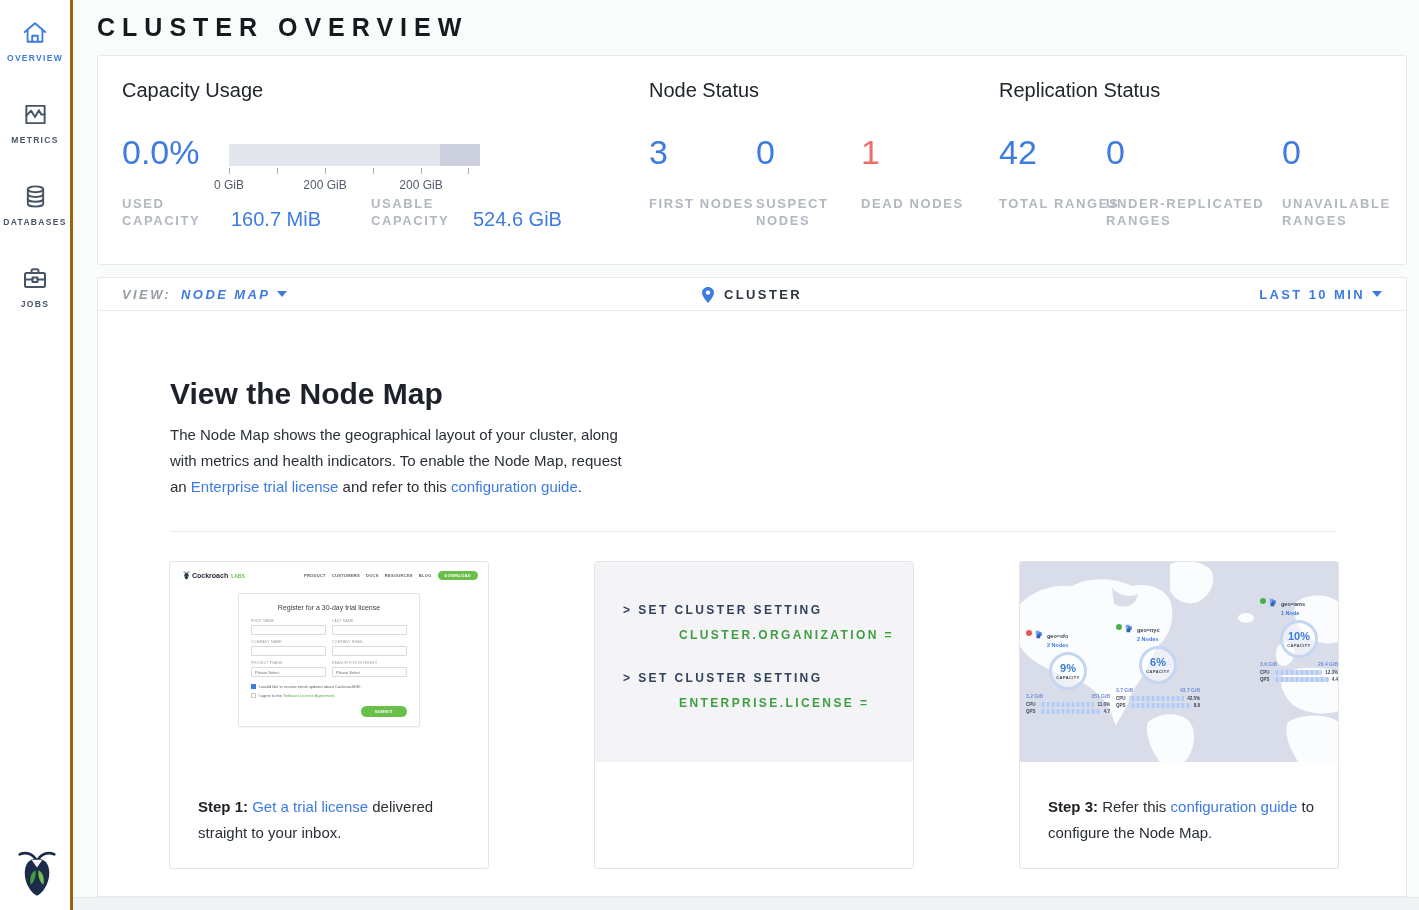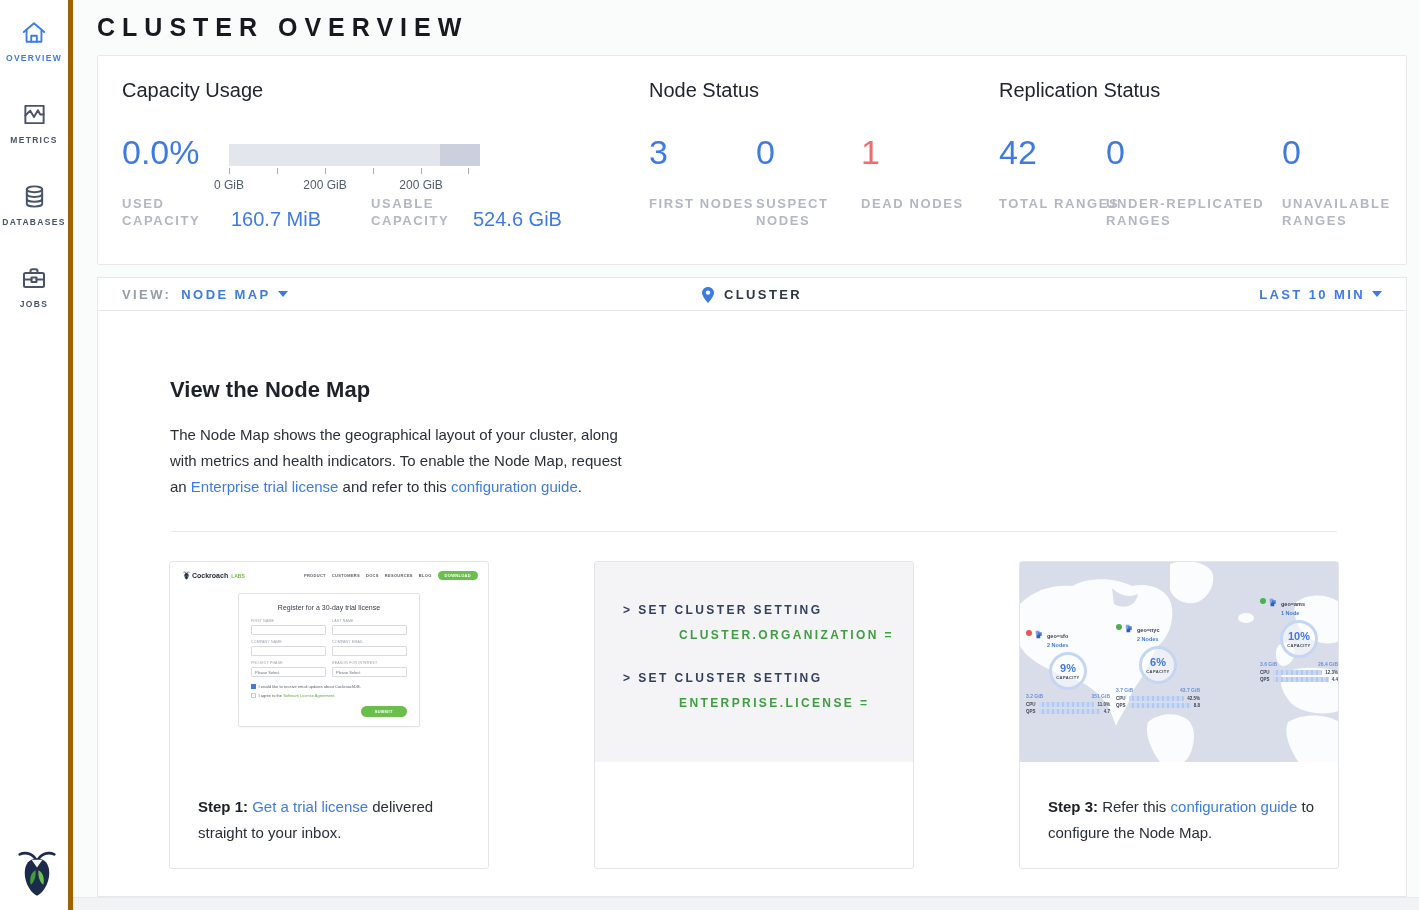--- a/index.html
+++ b/index.html
@@ -1,20 +1,20 @@
 <!DOCTYPE html>
 <html><head>
 <meta charset="utf-8">
 <style>
   * { margin:0; padding:0; box-sizing:border-box; }
   html,body { width:1419px; height:910px; overflow:hidden; }
   body { font-family:"Liberation Sans", sans-serif; background:#fafbfb; color:#22272f; position:relative; }
 
   
-  .sidebar { position:absolute; left:0; top:0; width:73px; height:910px; background:#fff; border-right:5px solid #a16207; z-index:5; }
+  .sidebar { position:absolute; left:0; top:0; width:73px; height:910px; background:#fff; border-right:3px solid #a16207; z-index:5; }
   .side-item { display:flex; flex-direction:column; align-items:center; margin-top:17px; height:64px; cursor:pointer; color:#475468; }
   .side-item + .side-item { margin-top:18px; }
   .side-item .icn { height:30px; display:flex; align-items:center; }
   .side-item .lbl { font-size:8.5px; font-weight:700; letter-spacing:1.3px; margin-top:6px; }
   .side-item.active { color:#3d7be3; }
   .side-logo { position:absolute; bottom:12px; left:0; width:73px; display:flex; justify-content:center; }
 
   
   .page-title { position:absolute; left:97px; top:13px; font-size:25px; font-weight:600; letter-spacing:7px; color:#16191e; }
 
@@ -28,29 +28,29 @@
   .stat-val { position:absolute; font-size:20px; font-weight:500; color:#3d7be3; }
 
   .cap-bar { position:absolute; left:131px; top:88px; width:251px; height:22px; background:#e4e6ee; }
   .cap-bar .tail { position:absolute; right:0; top:0; width:40px; height:22px; background:#ccd0dc; }
   .tick { position:absolute; top:112px; width:1px; height:6px; background:#a9aeb8; }
   .tick-lab { position:absolute; top:122px; font-size:12px; color:#535c6b; transform:translateX(-50%); white-space:nowrap; }
 
   
   .content-card { position:absolute; left:97px; right:12px; top:277px; height:620px; background:#fff; border:1px solid #e7e8ec; }
   .view-bar { position:relative; height:33px; border-bottom:1px solid #e7e8ec; display:flex; align-items:center; padding:0 24px; font-size:13px; letter-spacing:2.4px; }
-  .vb-left { display:flex; align-items:center; gap:10px; }
+  .vb-left { display:flex; align-items:center; gap:10px;font-style:italic; }
   .vb-view { color:#959ca8; font-weight:600; }
   .vb-dd { color:#3d7be3; font-weight:600; display:flex; align-items:center; gap:7px; cursor:pointer; }
   .vb-center { position:absolute; left:0; right:0; top:0; height:33px; display:flex; align-items:center; justify-content:center; gap:10px; color:#2e3642; font-weight:600; pointer-events:none; }
   .vb-right { margin-left:auto; }
   .caret { width:10px; height:6px; fill:#3d7be3; }
 
   
-  .intro-head { position:absolute; left:72px; top:99px; font-size:22px; font-weight:600; color:#1d222a; }
+  .intro-head { position:absolute; left:72px; top:99px; font-size:30px; font-weight:600; color:#1d222a; }
   .intro-text { position:absolute; left:72px; top:144px; width:455px; font-size:15px; line-height:26px; color:#2a2f38; }
   a.lnk { color:#3d7be3; text-decoration:none; cursor:pointer; }
   .cta-btn { position:absolute; right:69px; top:105px; width:311px; height:40px; background:#fff; border:1px solid #cfd3da; border-radius:3px; color:#3d7be3; font-size:14px; font-weight:600; letter-spacing:1.6px; display:flex; align-items:center; justify-content:center; cursor:pointer; font-family:"Liberation Sans", sans-serif; }
   .divider { position:absolute; left:72px; right:69px; top:253px; border-top:1px solid #e9eaec; }
 
   
   .steps { position:absolute; left:71px; top:283px; display:flex; gap:105px; }
   .step-card { width:320px; height:308px; border:1px solid #e3e5e9; border-radius:3px; background:#fff; overflow:hidden; }
   .media { height:200px; position:relative; }
   .step-cap { padding:32px 24px 0 28px; font-size:15px; line-height:26px; color:#2a2f38; }

